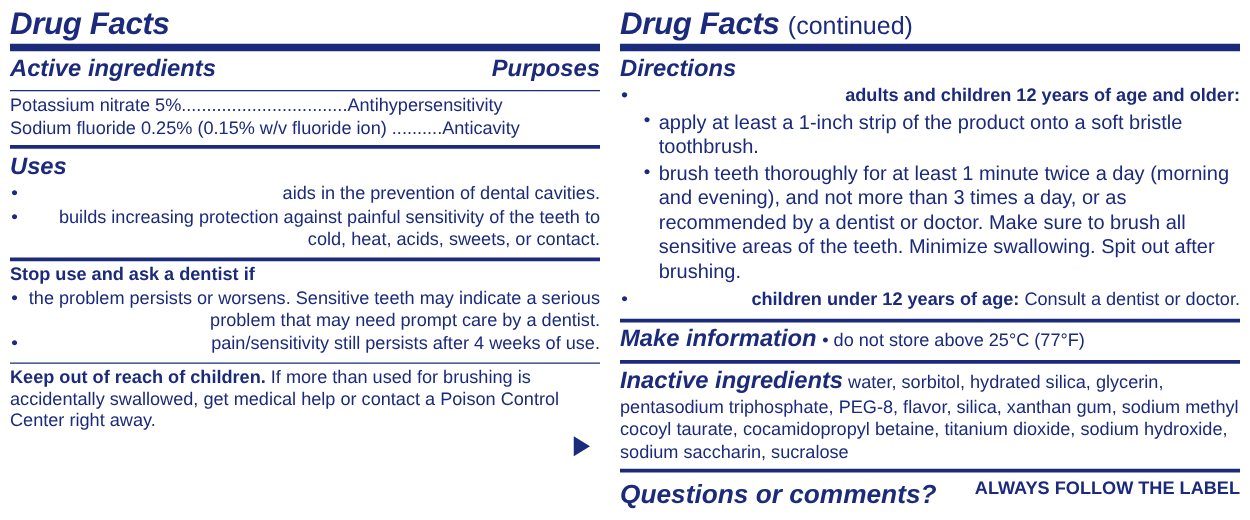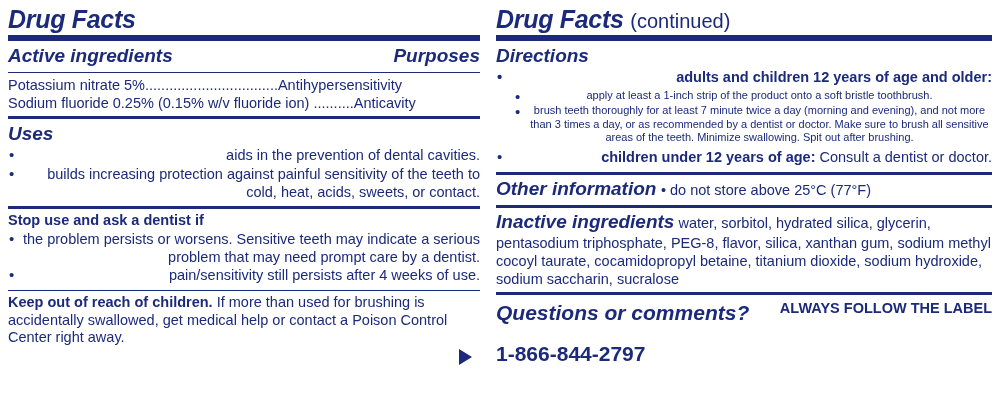--- a/index.html
+++ b/index.html
@@ -102,26 +102,25 @@
     left: 1px;
     top: -1px;
     font-size: 15px;
   }
   ul.sub-bullets {
     list-style: none;
     margin: 1px 0 2px 0;
     padding: 0 0 0 18px;
   }
   ul.sub-bullets > li {
-    font-size: 11px;
+    font-size: 16px;
     line-height: 1.22;
     position: relative;
     padding-left: 13px;
     margin-bottom: 2px;
-    text-align: center;
   }
   ul.sub-bullets > li:before {
     content: "\2022";
     position: absolute;
     left: 1px;
     top: -1px;
     font-size: 15px;
   }
   .dotline {
     font-size: 14.5px;
@@ -232,29 +231,29 @@
 
     <div class="title"><span>Drug Facts</span> <span class="cont">(continued)</span></div>
     <div class="rule-thick"></div>
 
     <div class="sec-head">Directions</div>
     <ul class="bullets">
       <li class="bold">adults and children 12 years of age and older:</li>
     </ul>
     <ul class="sub-bullets">
       <li>apply at least a 1-inch strip of the product onto a soft bristle toothbrush.</li>
-      <li>brush teeth thoroughly for at least 7 minute twice a day (morning and evening), and not more than 3 times a day, or as recommended by a dentist or doctor. Make sure to brush all sensitive areas of the teeth. Minimize swallowing. Spit out after brushing.</li>
+      <li>brush teeth thoroughly for at least 1 minute twice a day (morning and evening), and not more than 3 times a day, or as recommended by a dentist or doctor. Make sure to brush all sensitive areas of the teeth. Minimize swallowing. Spit out after brushing.</li>
     </ul>
     <ul class="bullets">
       <li><span class="bold">children under 12 years of age:</span><span> Consult a dentist or doctor.</span></li>
     </ul>
 
     <div class="rule-med"></div>
     <div>
-      <span class="sec-head-inline">Other information</span>
+      <span class="sec-head-inline">Make information</span>
       <span class="inline-note">• do not store above 25°C (77°F)</span>
     </div>
 
     <div class="rule-med"></div>
     <div>
       <span class="sec-head-inline">Inactive ingredients</span><span class="inactive-body"> water, sorbitol, hydrated silica, glycerin, pentasodium triphosphate, PEG-8, flavor, silica, xanthan gum, sodium methyl cocoyl taurate, cocamidopropyl betaine, titanium dioxide, sodium hydroxide, sodium saccharin, sucralose</span>
     </div>
 
     <div class="rule-med"></div>
     <div class="footer-row">

